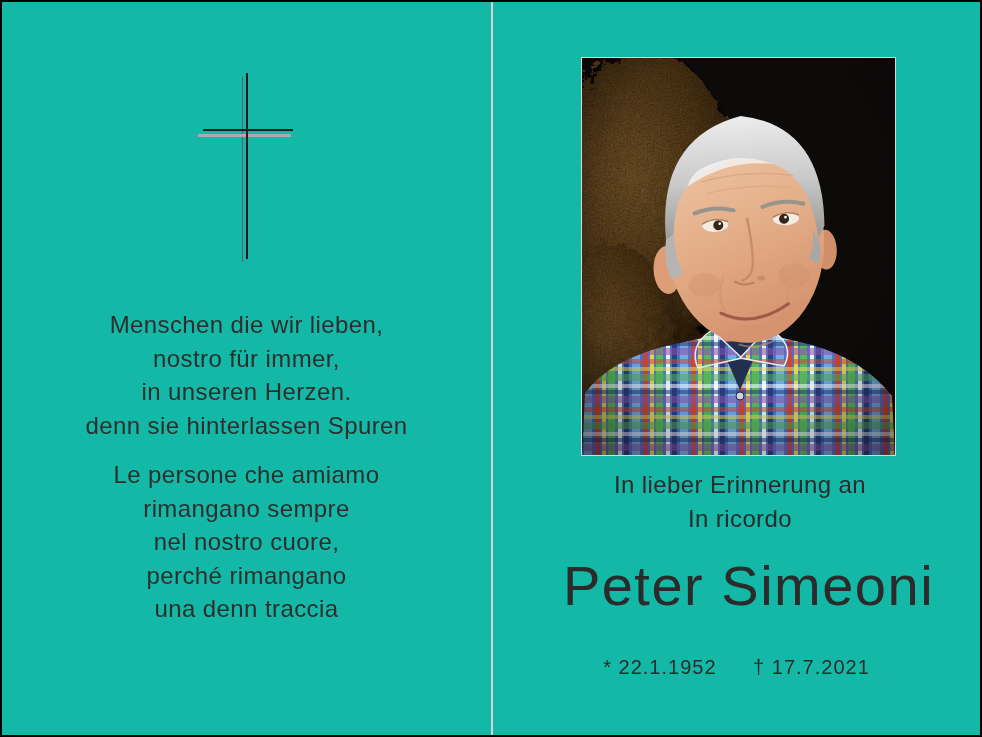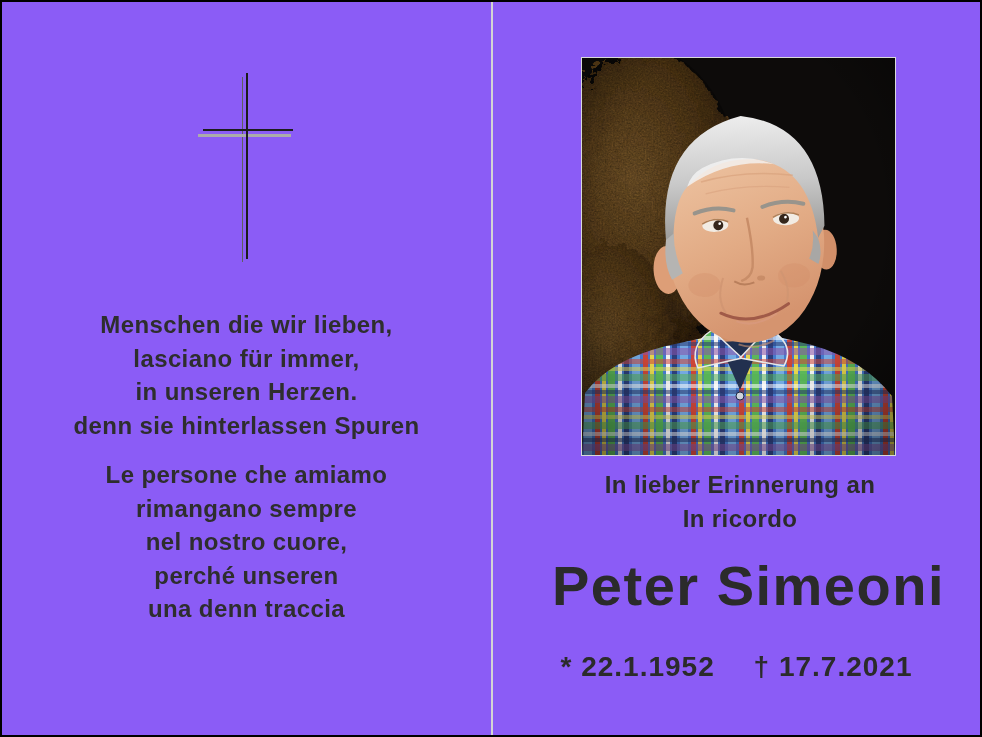--- a/index.html
+++ b/index.html
@@ -1,24 +1,24 @@
 <!DOCTYPE html>
 <html><head>
 <meta charset="utf-8">
 <style>
   * { margin:0; padding:0; box-sizing:border-box; }
   html,body { background:#ffffff; }
   .card {
     position:relative;
     width:982px; height:737px;
-    background:#8b5cf6;
+    background:#14b8a6;
     border:2px solid #000000;
     overflow:hidden;
     font-family:"Liberation Sans", sans-serif;
-    font-weight:700;
+    font-weight:400;
     color:#2b2b2b;
   }
   .panel { position:absolute; top:0; height:100%; }
   .panel-left  { left:0;   width:489px; }
   .panel-right { left:491px; width:487px; }
   .fold-line {
     position:absolute; left:489px; top:0;
     width:2px; height:100%;
     background:#d4d4d4;
   }
@@ -62,51 +62,51 @@
   .deceased-name {
     position:absolute; left:12px; top:556px; width:100%;
     text-align:center;
     font-size:56px; line-height:56px;
     letter-spacing:1.5px;
     color:#2b2b2b;
   }
   .dates {
     position:absolute; left:0; top:646px; width:100%;
     text-align:center;
-    font-size:28px; line-height:38px;
+    font-size:20px; line-height:38px;
     letter-spacing:1px;
   }
   .dates .date { display:inline-block; margin:0 15px; }
 </style>
 </head>
 <body>
 
 <div class="card">
 
   <div class="panel panel-left">
 
     <div class="cross">
       <div class="bar v-thin"></div>
       <div class="bar h-gray"></div>
       <div class="bar v-thick"></div>
       <div class="bar h-thick"></div>
     </div>
 
     <div class="quote quote-de">
       <div>Menschen die wir lieben,</div>
-      <div>lasciano für immer,</div>
+      <div>nostro für immer,</div>
       <div>in unseren Herzen.</div>
       <div>denn sie hinterlassen Spuren</div>
     </div>
 
     <div class="quote quote-it">
       <div>Le persone che amiamo</div>
       <div>rimangano sempre</div>
       <div>nel nostro cuore,</div>
-      <div>perché unseren</div>
+      <div>perché rimangano</div>
       <div>una denn traccia</div>
     </div>
   </div>
 
   <div class="fold-line"></div>
 
   <div class="panel panel-right">
 
     <div class="photo-frame">
       <svg viewBox="0 0 313 397" preserveAspectRatio="none">

